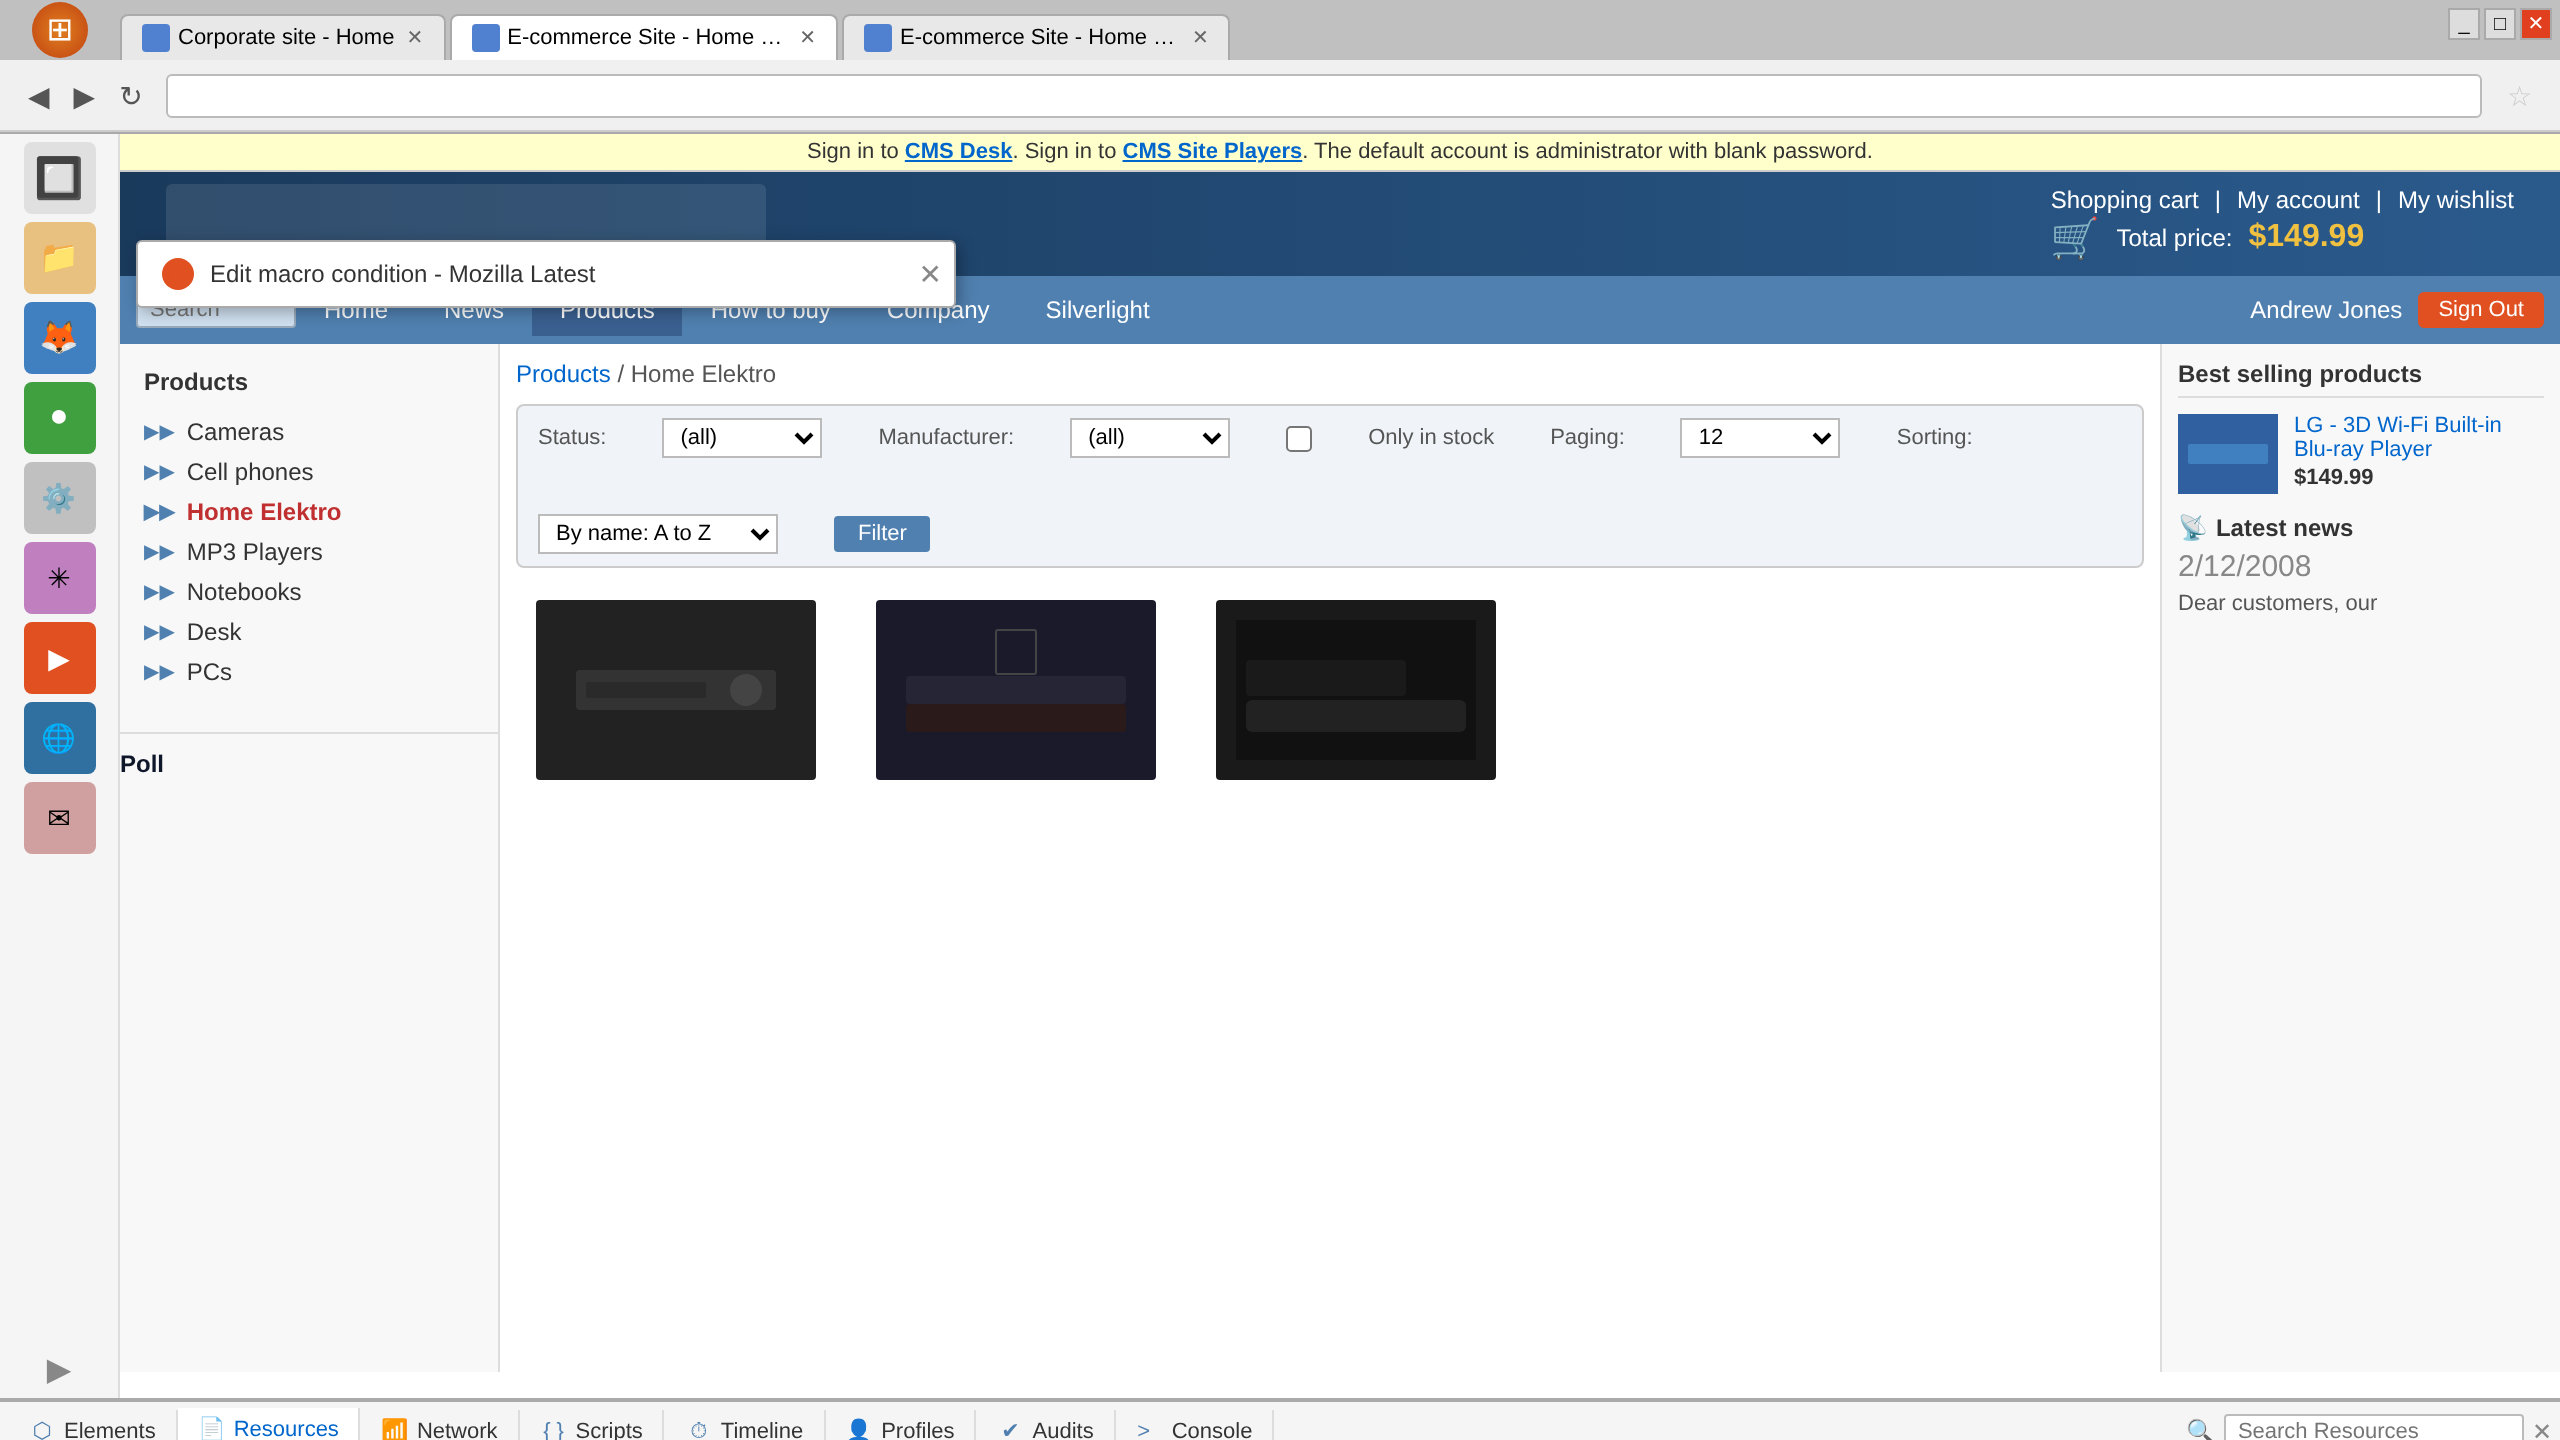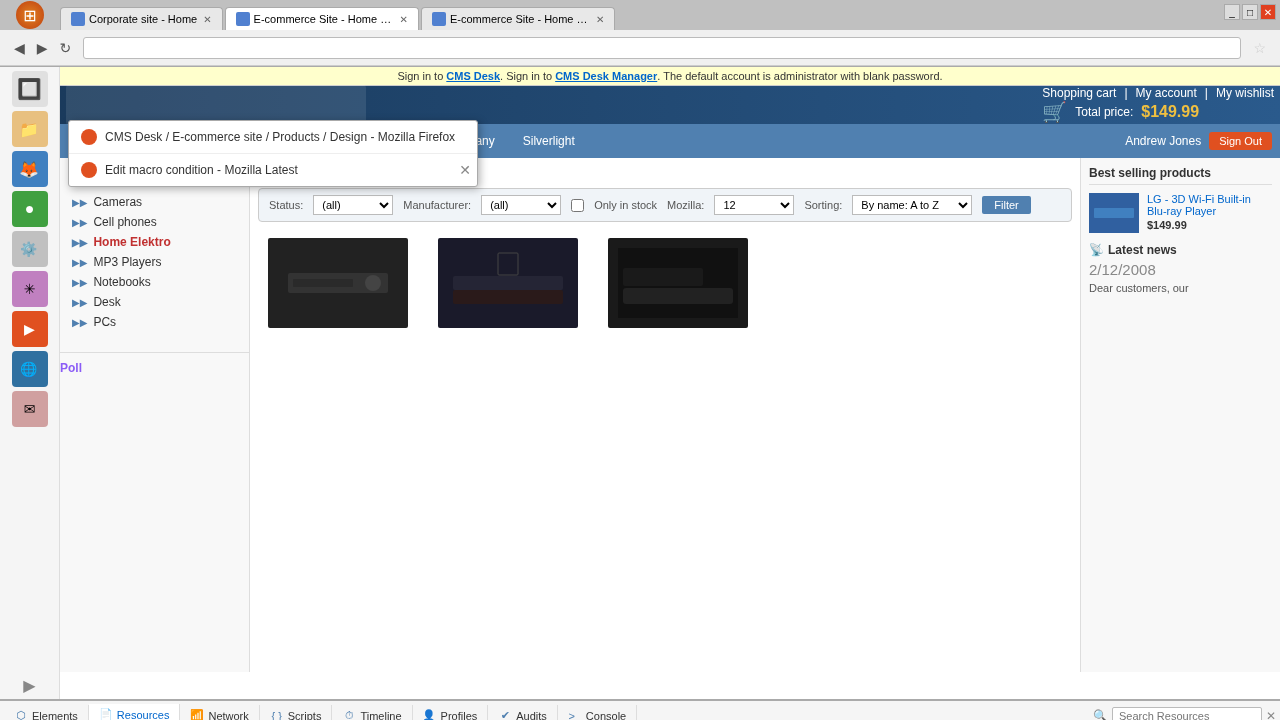--- a/index.html
+++ b/index.html
@@ -24,21 +24,21 @@
     .side-icon { width: 36px; height: 36px; background: #ddd; border-radius: 4px; display: flex; align-items: center; justify-content: center; cursor: pointer; font-size: 18px; }
 
     
     .site-content { flex: 1; overflow: hidden; position: relative; }
 
     
     .info-bar { background: #ffffcc; border-bottom: 1px solid #ccc; padding: 3px 8px; font-size: 11px; color: #333; text-align: center; }
     .info-bar a { color: #0066cc; text-decoration: underline; font-weight: bold; }
 
     
-    .site-header { background: linear-gradient(to right, #1a3a5c, #2a5a8c); color: white; padding: 8px 6px; display: flex; align-items: center; justify-content: space-between; height: 38px; }
+    .site-header { background: linear-gradient(to right, #1a3a5c, #2a5a8c); color: white; padding: 8px 23px; display: flex; align-items: center; justify-content: space-between; height: 52px; }
     .cart-area { display: flex; align-items: center; gap: 12px; }
     .cart-links { display: flex; gap: 8px; font-size: 12px; }
     .cart-links span { color: white; cursor: pointer; }
     .total-area { display: flex; align-items: center; gap: 8px; font-size: 12px; }
     .total-price { font-size: 16px; font-weight: bold; color: #f0c040; }
 
     
     .site-nav { background: #5080b0; display: flex; align-items: center; height: 34px; padding: 0 8px; }
     .nav-item { color: white; padding: 6px 14px; font-size: 12px; cursor: pointer; }
     .nav-item:hover, .nav-item.active { background: #3a6090; }
@@ -54,30 +54,30 @@
     .left-nav-title { font-weight: bold; font-size: 12px; padding: 4px 12px 8px; color: #333; }
     .left-nav-item { display: flex; align-items: center; padding: 3px 8px 3px 12px; font-size: 12px; color: #333; cursor: pointer; }
     .left-nav-arrow { color: #5080b0; margin-right: 6px; font-size: 10px; }
     .left-nav-item.active { font-weight: bold; color: #c03030; }
 
     
     .breadcrumb { font-size: 12px; color: #555; margin-bottom: 8px; }
     .breadcrumb a { color: #0066cc; text-decoration: none; }
 
     
-    .filter-bar { background: #f0f4f8; border: 1px solid #ccc; border-radius: 4px; padding: 6px 10px; margin-bottom: 8px; display: flex; align-items: center; gap: 10px; flex-wrap: wrap; }
+    .filter-bar { background: #f0f4f8; border: 1px solid #ccc; border-radius: 4px; padding: 6px 10px; margin-bottom: 8px; display: flex; align-items: center; gap: 28px; flex-wrap: wrap; }
     .filter-label { font-size: 11px; color: #555; }
     .filter-select { font-size: 11px; border: 1px solid #bbb; background: white; padding: 2px 4px; min-width: 80px; }
     .filter-btn { background: #5080b0; color: white; border: none; padding: 3px 12px; font-size: 11px; cursor: pointer; border-radius: 2px; }
 
     
     .products-area { display: flex; gap: 10px; flex-wrap: wrap; }
     .product-card { width: 160px; text-align: center; padding: 8px; cursor: pointer; }
     .product-img { width: 140px; height: 90px; background: #333; border-radius: 2px; margin: 0 auto 6px; display: flex; align-items: center; justify-content: center; overflow: hidden; }
-    .poll-title { font-size: 12px; font-weight: bold; color: #8b5cf6; }
+    .poll-title { font-size: 12px; font-weight: bold; color: #0f172a; }
 
     
     .right-panel { width: 200px; background: #f8f8f8; border-left: 1px solid #ddd; padding: 8px; }
     .best-selling-title { font-size: 12px; font-weight: bold; color: #333; margin-bottom: 8px; padding-bottom: 4px; border-bottom: 1px solid #ddd; }
     .product-featured { display: flex; gap: 8px; align-items: flex-start; margin-bottom: 8px; }
     .product-thumb { width: 50px; height: 40px; background: #5080a0; border-radius: 2px; flex-shrink: 0; }
     .product-info { font-size: 11px; }
     .product-name { color: #0066cc; font-size: 11px; margin-bottom: 2px; }
     .product-price { font-weight: bold; color: #333; }
     .news-section { margin-top: 10px; }
@@ -163,21 +163,21 @@
     <div class="side-icon" style="background:#e05020;font-size:14px;color:white;">▶</div>
     <div class="side-icon" style="background:#3070a0;font-size:14px;color:white;">🌐</div>
     <div class="side-icon" style="background:#d0a0a0;font-size:14px;">✉</div>
 
     <div style="margin-top:auto;padding-bottom:4px;cursor:pointer;font-size:16px;color:#888;">▶</div>
   </div>
 
   <div class="site-content">
 
     <div class="info-bar">
-      Sign in to <a href="#">CMS Desk</a>. Sign in to <a href="#">CMS Desk Manager</a>. The default account is administrator with blank password.
+      Sign in to <a href="#">CMS Desk</a>. Sign in to <a href="#">CMS Site Players</a>. The default account is administrator with blank password.
     </div>
 
     <div class="site-header">
       <div style="width:300px;background:rgba(255,255,255,0.1);height:40px;border-radius:3px;"></div>
       <div class="cart-area">
         <div>
           <div class="cart-links">
             <span>Shopping cart</span>
             <span>|</span>
             <span>My account</span>
@@ -256,21 +256,21 @@
           <span class="filter-label">Status:</span>
           <select class="filter-select">
             <option>(all)</option>
           </select>
           <span class="filter-label">Manufacturer:</span>
           <select class="filter-select">
             <option>(all)</option>
           </select>
           <input type="checkbox" style="">
           <span class="filter-label">Only in stock</span>
-          <span class="filter-label">Mozilla:</span>
+          <span class="filter-label">Paging:</span>
           <select class="filter-select" style="width:50px;">
             <option>12</option>
           </select>
           <span class="filter-label">Sorting:</span>
           <select class="filter-select" style="width:120px;">
             <option>By name: A to Z</option>
           </select>
           <button class="filter-btn">Filter</button>
         </div>
 
@@ -373,28 +373,20 @@
     <div class="search-box">
       <span style="color:#888;margin-right:4px;">🔍</span>
       <input class="search-input" type="text" placeholder="Search Resources" style="">
       <span class="search-clear">✕</span>
     </div>
   </div>
 
 </div>
 
 <div class="dropdown-overlay" id="dropdown-overlay">
-  <div class="dropdown-item">
-    <div class="dropdown-item-icon">
-      <svg width="10" height="10" viewBox="0 0 10 10">
-          <circle cx="5" cy="5" r="5" fill="#e05020"></circle>
-        </svg>
-    </div>
-    <span>CMS Desk / E-commerce site / Products / Design - Mozilla Firefox</span>
-  </div>
   <div class="dropdown-item" style="position:relative;">
     <div class="dropdown-item-icon">
       <svg width="10" height="10" viewBox="0 0 10 10">
           <circle cx="5" cy="5" r="5" fill="#e05020"></circle>
         </svg>
     </div>
     <span>Edit macro condition - Mozilla Latest</span>
     <span class="dropdown-close">✕</span>
   </div>
 </div>

